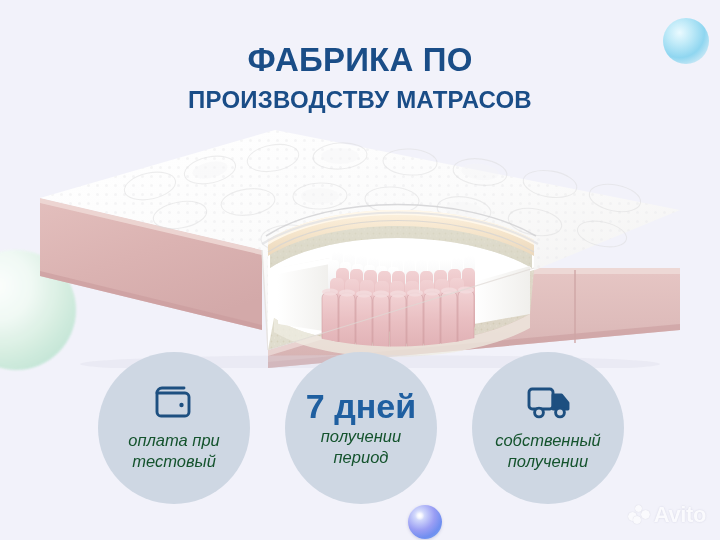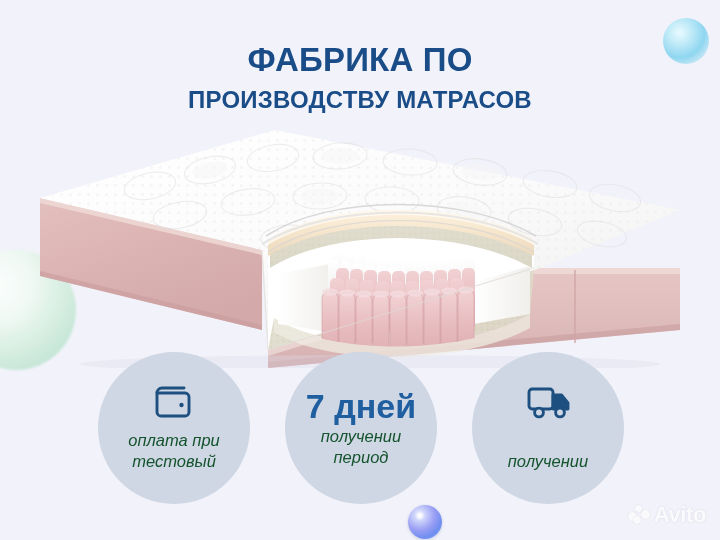--- a/index.html
+++ b/index.html
@@ -329,21 +329,21 @@
   <div class="badge" id="badge-2">
     <span class="ico">
       <svg viewBox="0 0 48 36" width="48" height="36" fill="none" stroke="currentColor" stroke-width="2.9" stroke-linecap="round" stroke-linejoin="round">
         <rect x="4" y="5" width="24" height="20" rx="3.2"></rect>
         <path d="M28,11 L36.5,11 L43,19 L43,25 L28,25 Z" fill="currentColor" stroke="currentColor"></path>
         <circle cx="14" cy="28.5" r="4.4" fill="#ced7e3"></circle>
         <circle cx="35" cy="28.5" r="4.4" fill="#ced7e3"></circle>
       </svg>
     </span>
     <span class="lbl">
-      <br>
+      <span>собственный</span><br>
       <span>получении</span>
     </span>
   </div>
 
   <div class="sphere" id="sphere-purple"></div>
 
   <div id="avito">
     <span class="mark">
       <i></i>
         <i></i>

